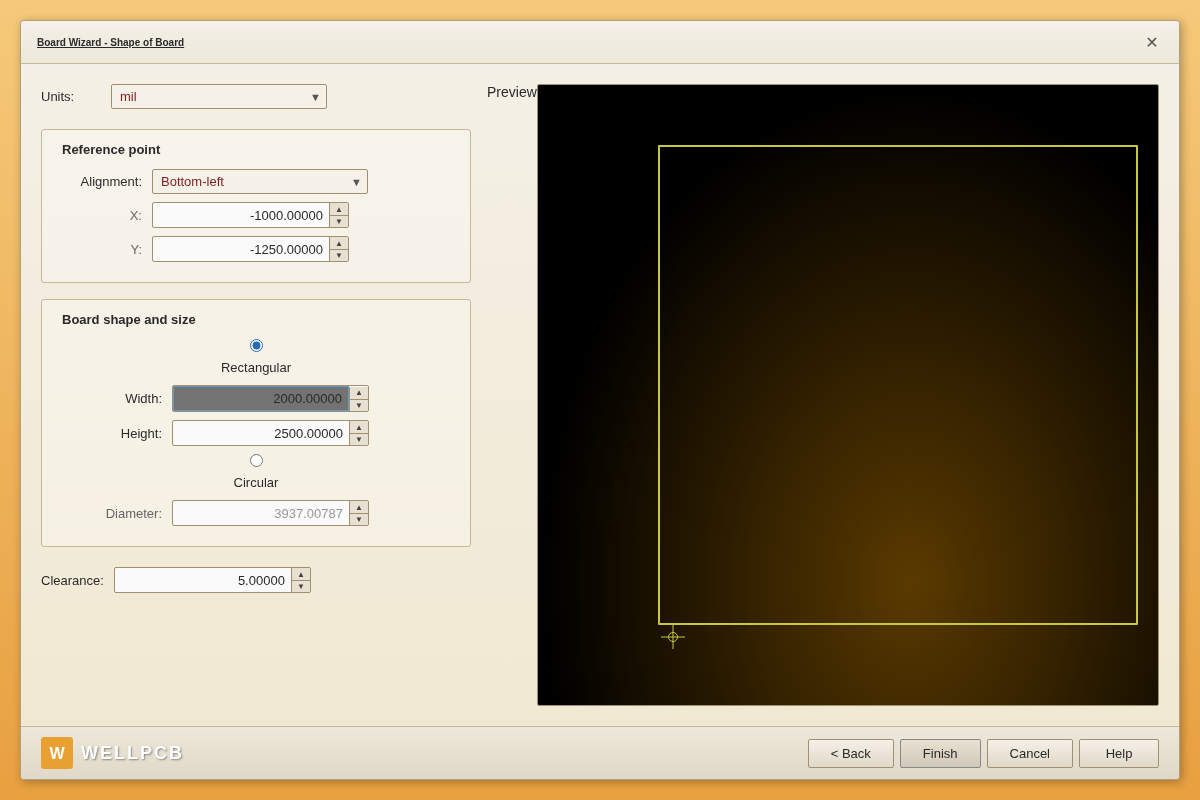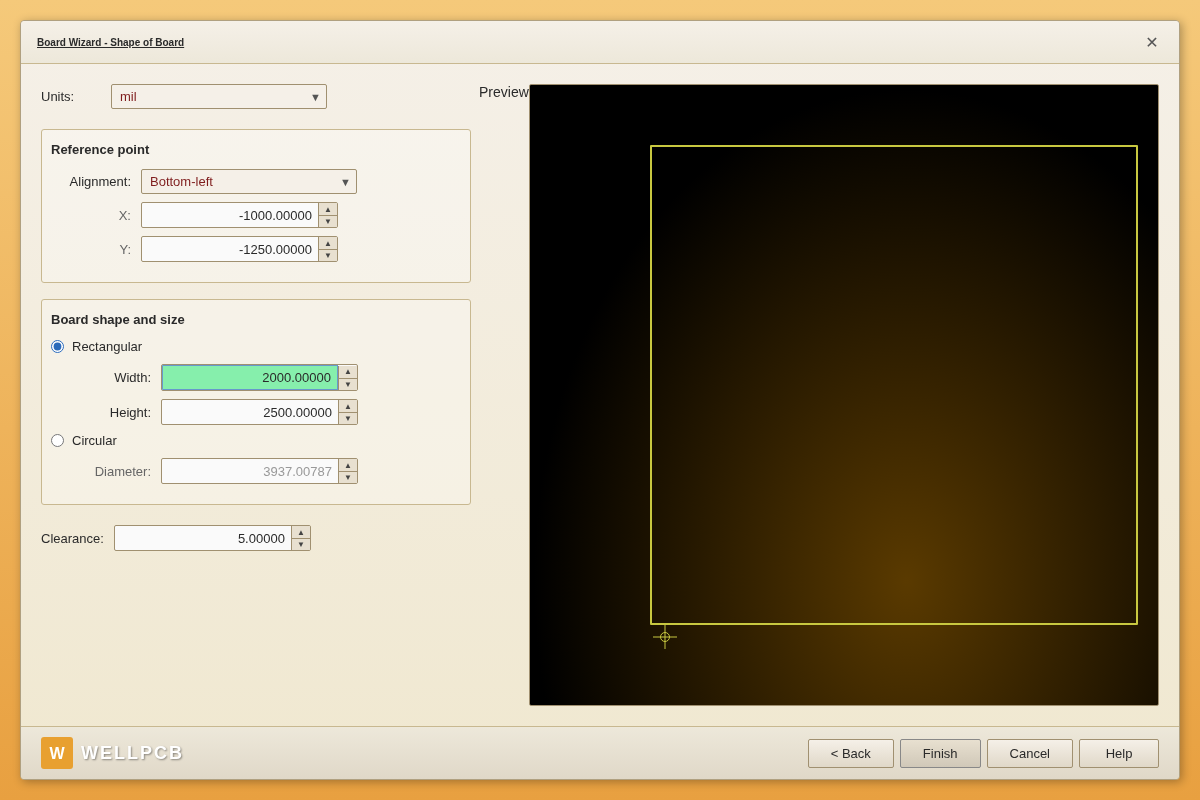--- a/index.html
+++ b/index.html
@@ -54,21 +54,21 @@
       display: flex;
       align-items: center;
       justify-content: center;
       border-radius: 2px;
     }
 
     .dialog-body {
       display: flex;
       flex: 1;
       padding: 20px;
-      gap: 8px;
+      gap: 16px;
       justify-content: space-between;
     }
 
     .left-panel {
       width: 430px;
       display: flex;
       flex-direction: column;
       gap: 16px;
     }
 
@@ -108,21 +108,21 @@
       transform: translateY(-50%);
       pointer-events: none;
       color: #555;
       font-size: 11px;
     }
 
     .section-box {
       background: rgba(255,255,255,0.3);
       border: 1px solid #c8b890;
       border-radius: 3px;
-      padding: 12px 9px;
+      padding: 12px 20px;
     }
 
     .section-title {
       font-weight: 600;
       color: #2a2a2a;
       margin-bottom: 12px;
       font-size: 13px;
     }
 
     .field-row {
@@ -156,21 +156,21 @@
       background: transparent;
       padding: 4px 6px;
       font-size: 13px;
       width: 176px;
       text-align: right;
       outline: none;
       color: #2a2a2a;
     }
 
     .spinbox input.highlighted {
-      background: #86efac;
+      background: #737373;
       border: 1px solid #6699cc;
     }
 
     .spin-buttons {
       display: flex;
       flex-direction: column;
       border-left: 1px solid #a09070;
     }
 
     .spin-btn {
@@ -186,20 +186,21 @@
       color: #444;
       padding: 0;
     }
     .spin-btn + .spin-btn { border-top: 1px solid #a09070; }
 
     .radio-row {
       display: flex;
       align-items: center;
       gap: 8px;
       margin-bottom: 10px;
+      flex-direction: column;
     }
 
     .radio-row input[type="radio"] {
       cursor: pointer;
       accent-color: #2a6aba;
     }
 
     .radio-label {
       color: #2a2a2a;
       cursor: pointer;

